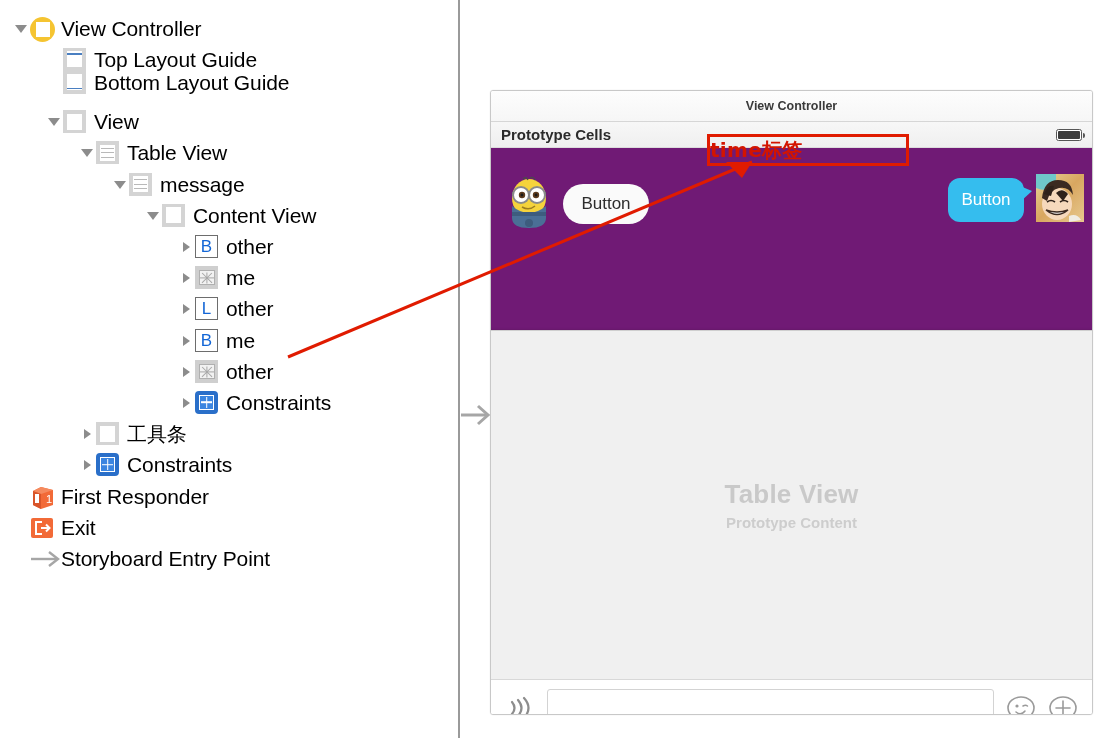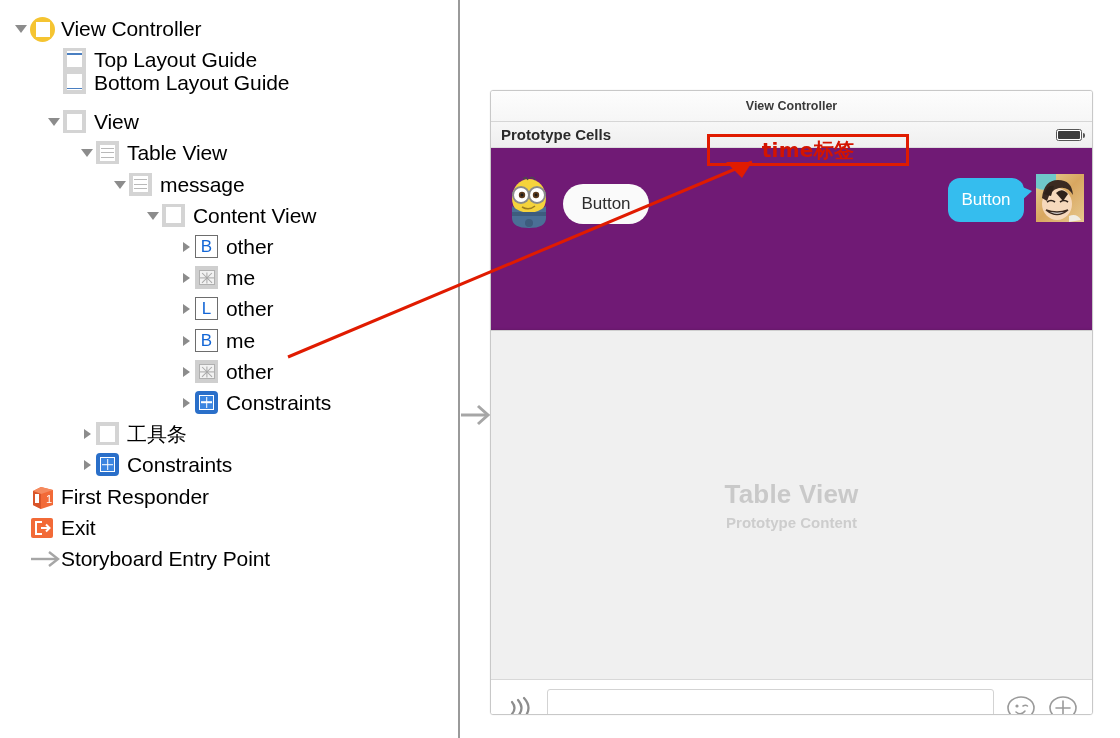--- a/index.html
+++ b/index.html
@@ -289,21 +289,21 @@
   }
   #emoji-icon, #plus-icon { width: 30px; height: 30px; flex: none; }
 
   
   #anno-box {
     position: absolute;
     left: 707px; top: 134px;
     width: 202px; height: 32px;
     border: 3px solid #e01b00;
     background: transparent;
-    display: flex; align-items: center; justify-content: center;
+    display: flex; align-items: center; justify-content: flex-start;
   }
   #anno-text {
     font-family: "DejaVu Sans", sans-serif;
     font-size: 20px; font-weight: bold; color: #d31400;
     letter-spacing: 0.3px;
   }
   #anno-arrow {
     position: absolute; left: 0; top: 0;
     width: 1120px; height: 738px;
     pointer-events: none;

